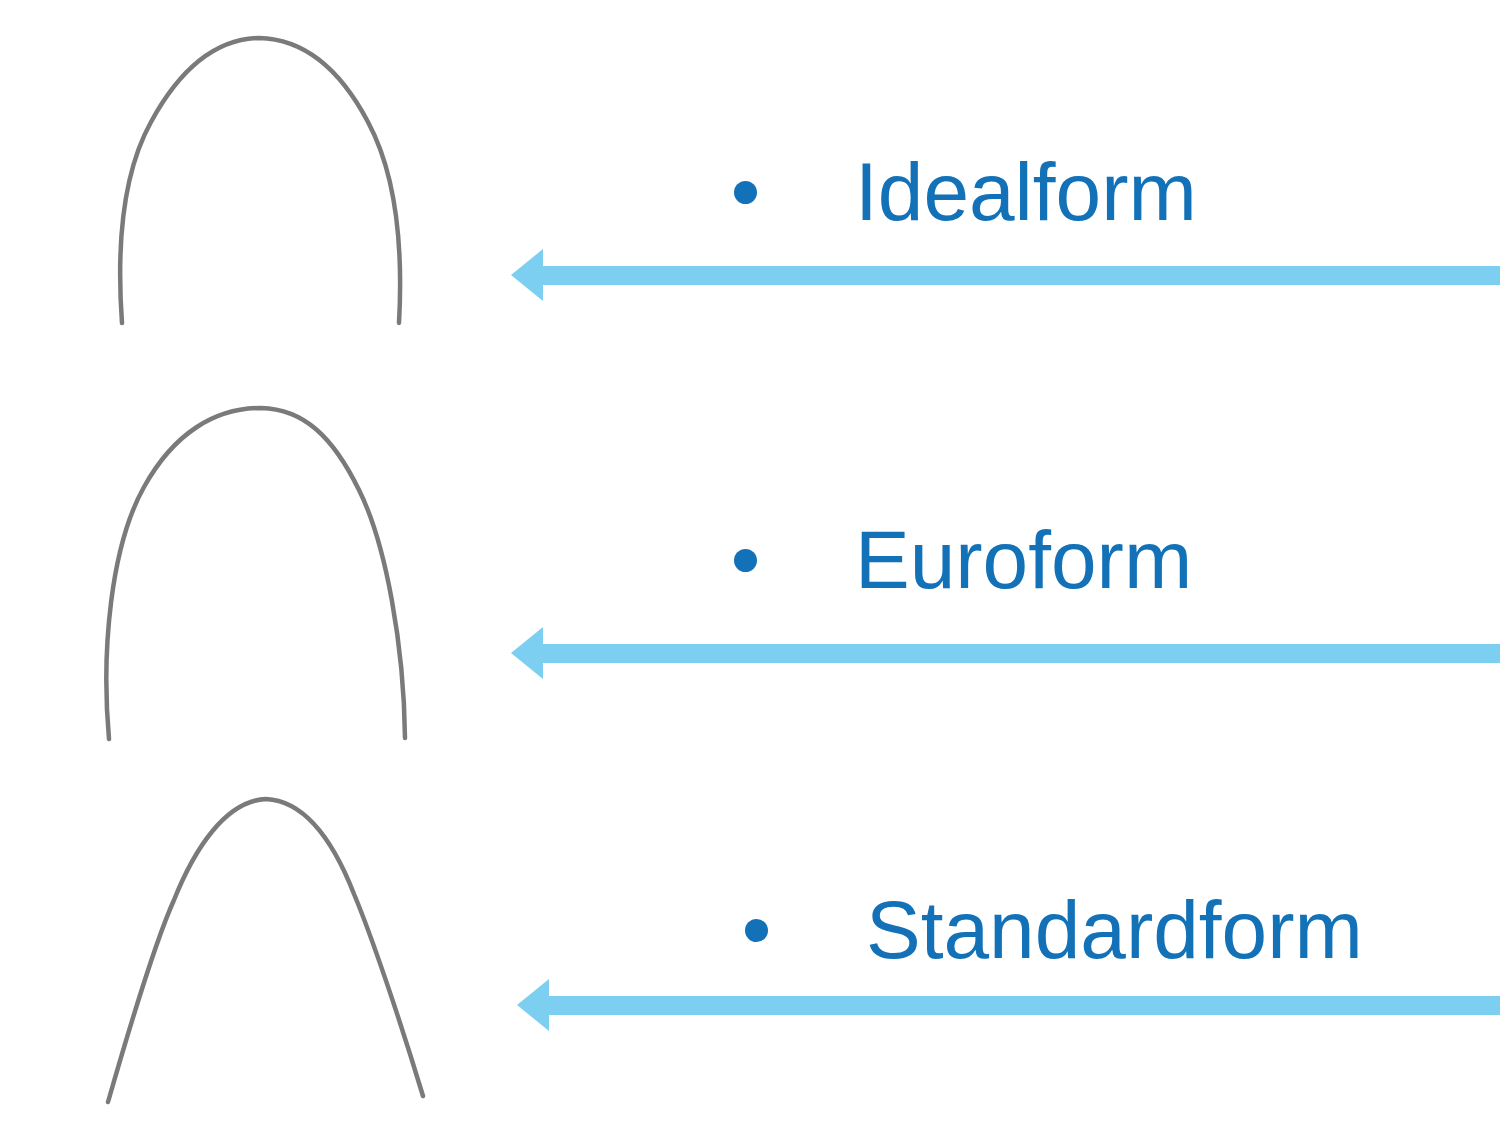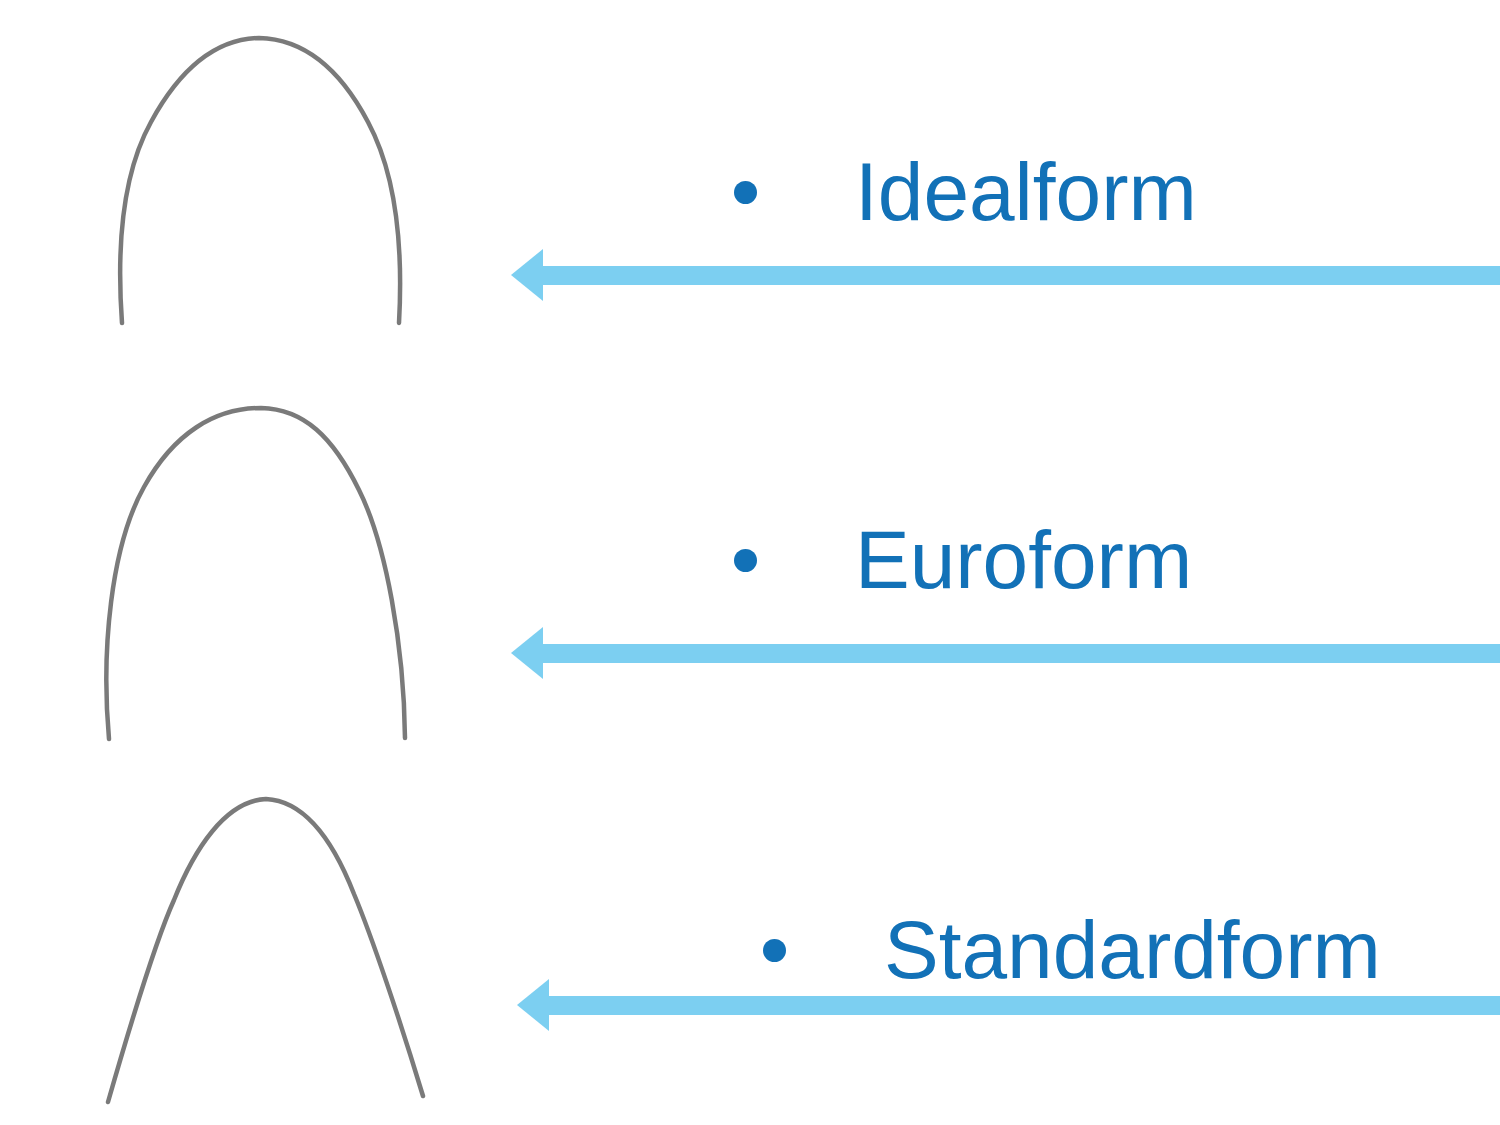--- a/index.html
+++ b/index.html
@@ -22,21 +22,21 @@
     opacity: 0.92;
   }
   .wire-1 { left: 112px; top: 28px;  width: 300px; height: 300px; }
   .wire-2 { left: 98px;  top: 398px; width: 315px; height: 348px; }
   .wire-3 { left: 95px;  top: 790px; width: 340px; height: 318px; }
 
   
   .label-row { position: absolute; display: flex; align-items: center; }
   .row-1 { left: 734px; top: 150px; height: 84px; }
   .row-2 { left: 734px; top: 518px; height: 84px; }
-  .row-3 { left: 763px; top: 888px; height: 84px; margin-top: 20px; }
+  .row-3 { left: 745px; top: 888px; height: 84px; }
   .bullet {
     flex: none;
     width: 23px; height: 23px;
     border-radius: 50%;
     background: var(--label-blue, #1271b7);
     margin-right: 98px;
   }
   .label {
     font-size: 82px;
     line-height: 1;

